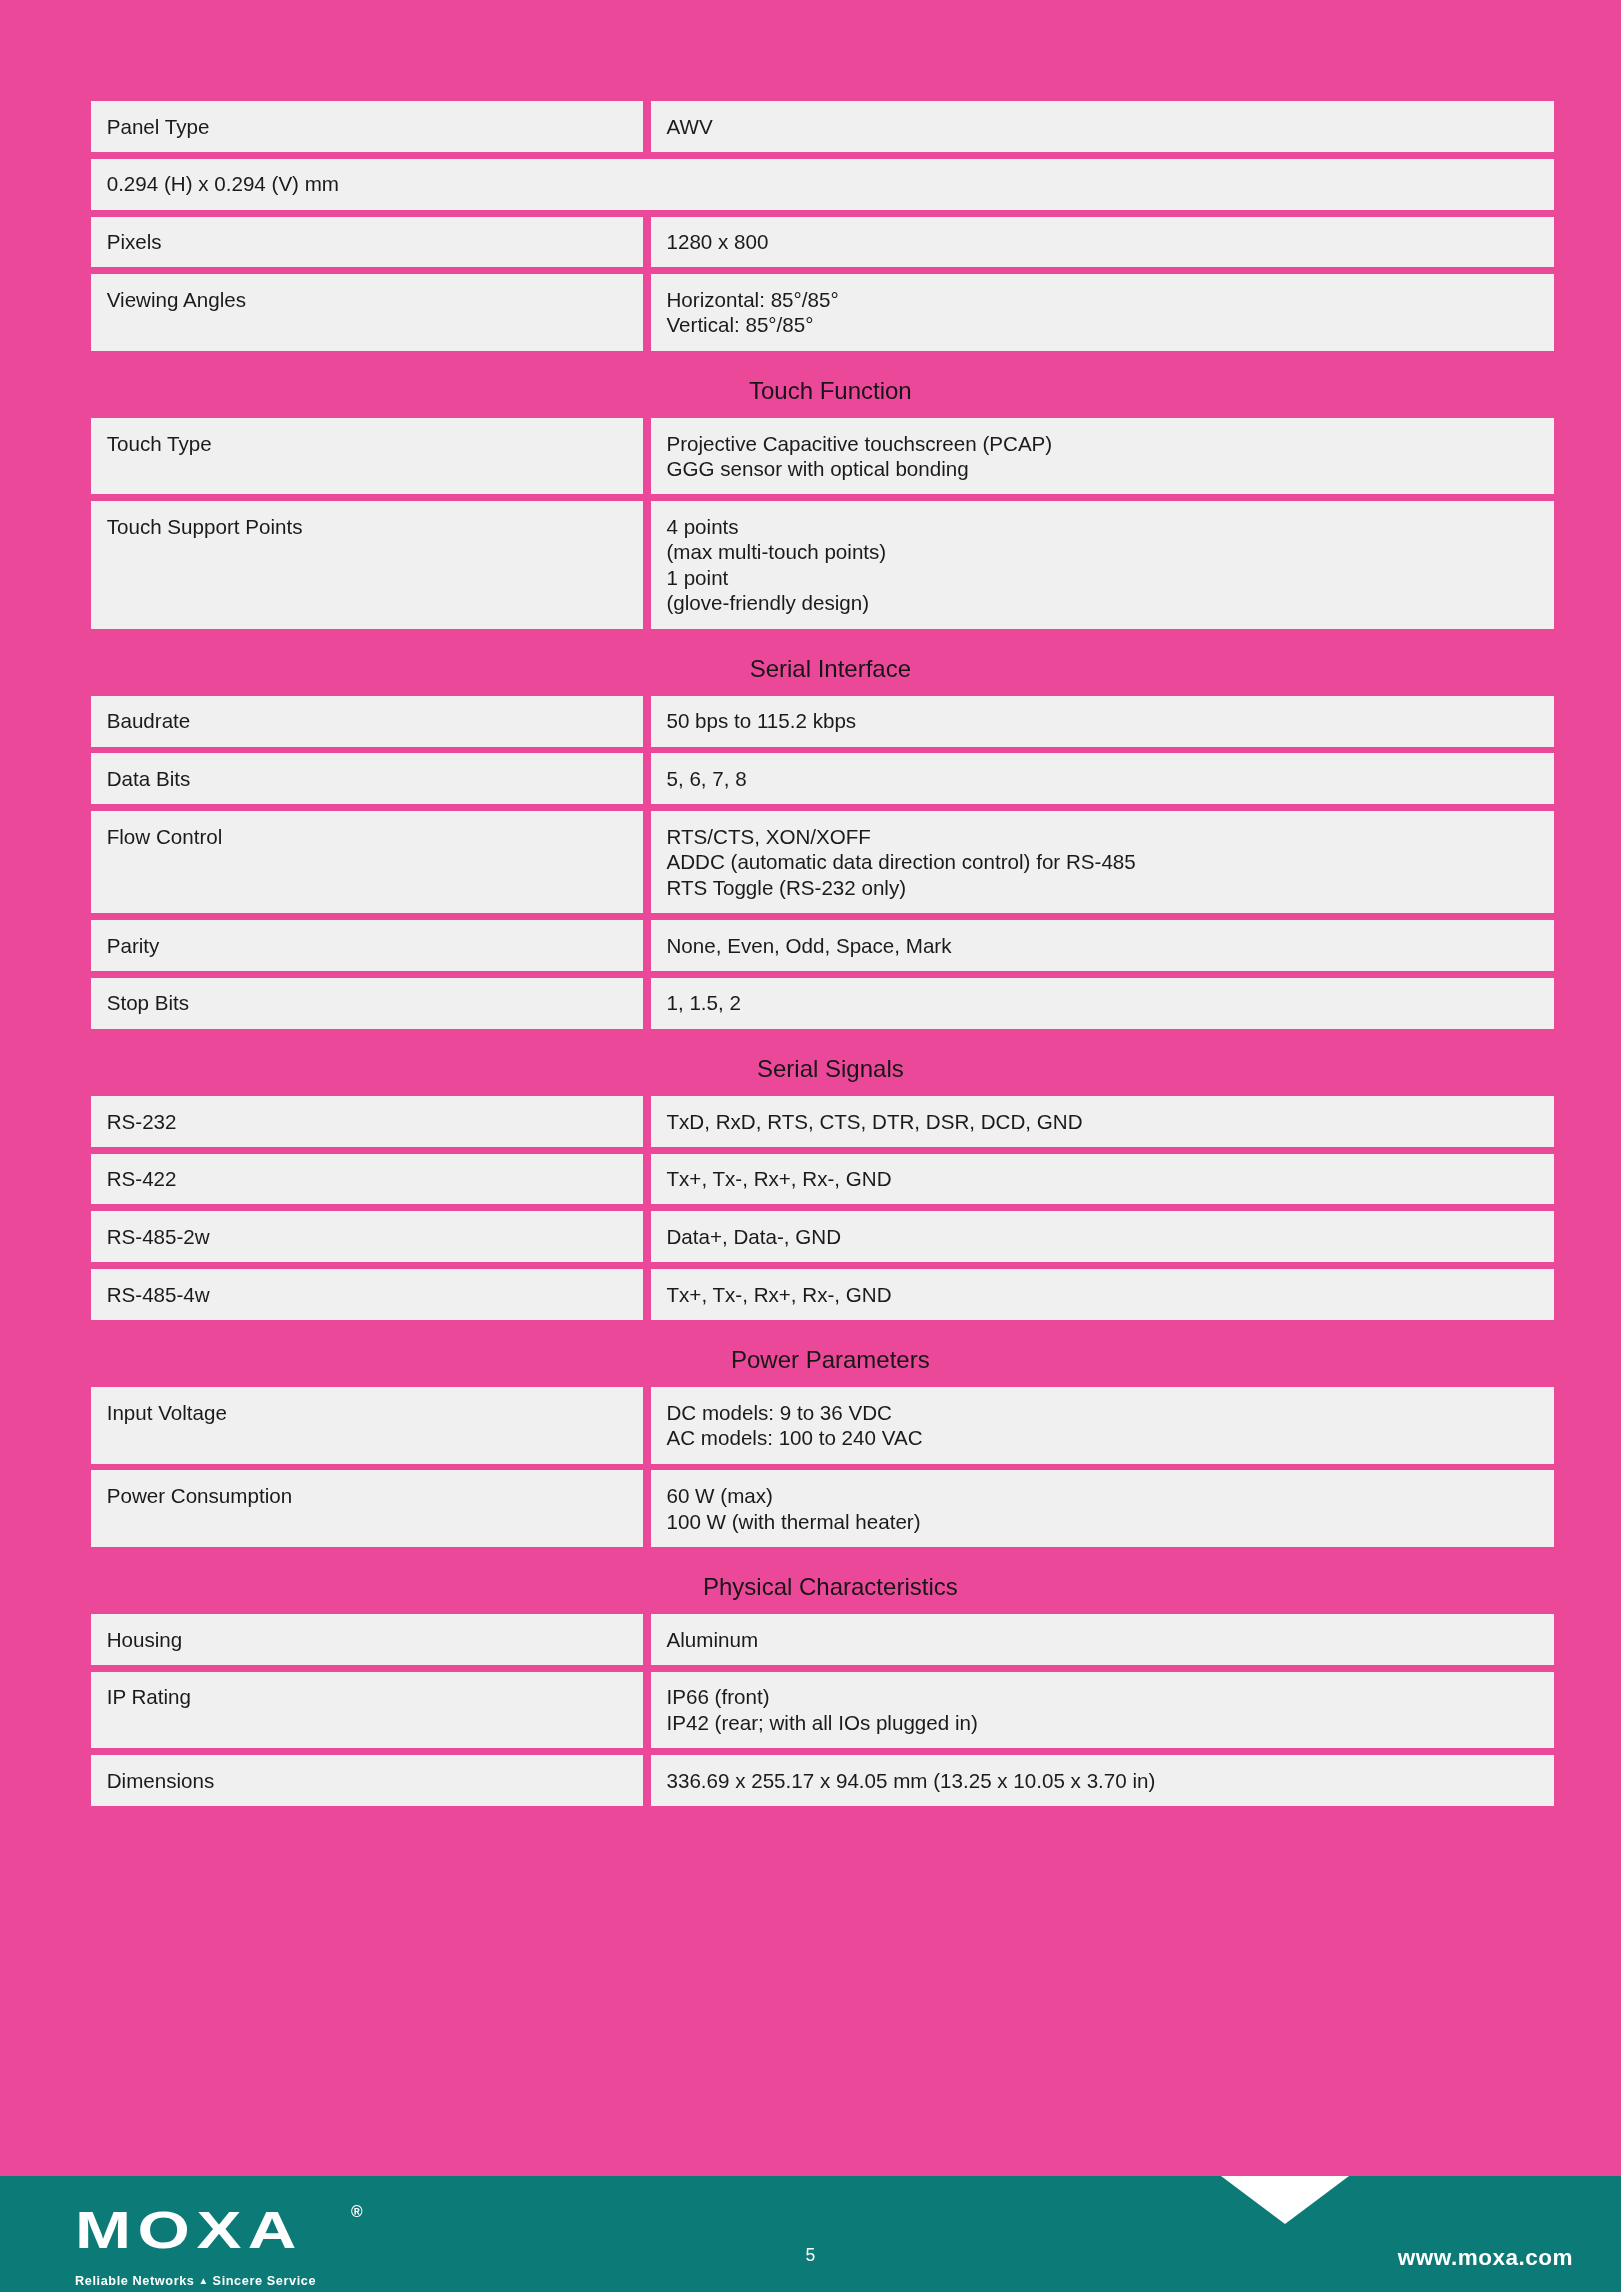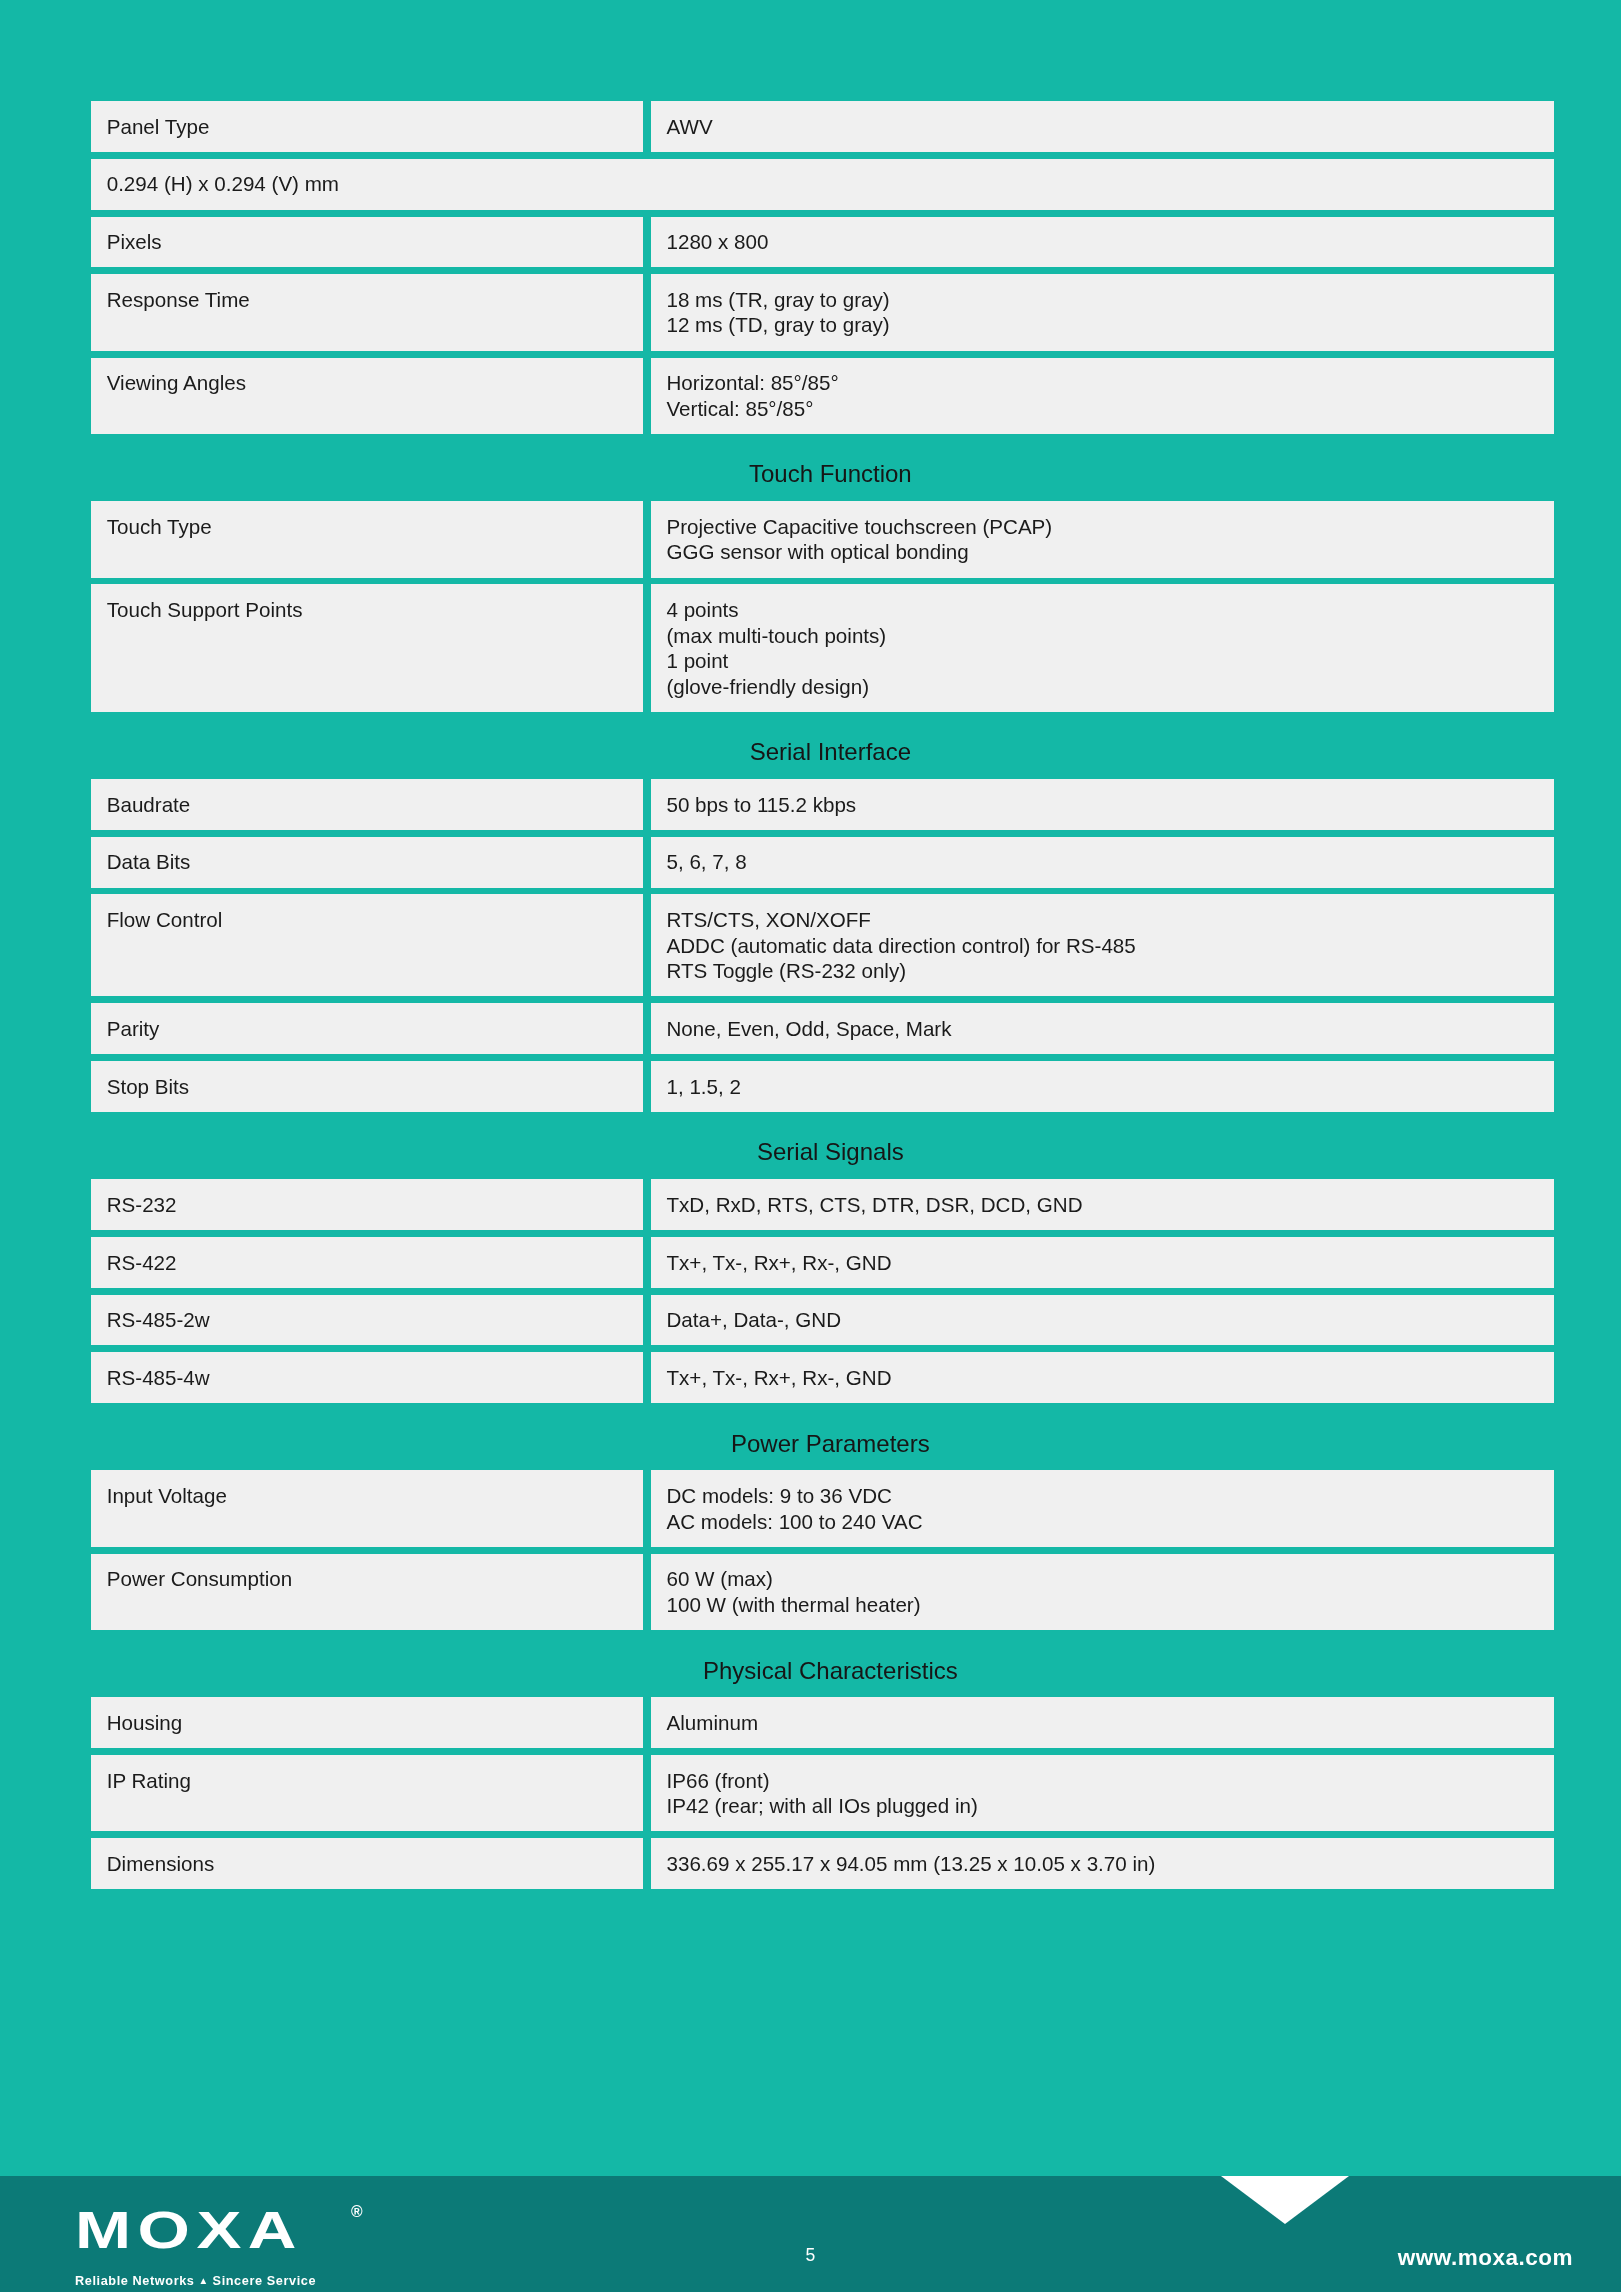--- a/index.html
+++ b/index.html
@@ -5,21 +5,21 @@
   :root{
     --teal:#0c7a77;
     --row-bg:#f0f0f0;
     --ink:#1b1b1b;
   }
   *{margin:0;padding:0;box-sizing:border-box;}
   html,body{background:#888;}
   .page{
     position:relative;
     width:1621px;height:2293px;
-    background:#14b8a6;
+    background:#ec4899;
     overflow:hidden;
     font-family:"Liberation Sans",sans-serif;
     color:var(--ink);
   }
   .content{
     position:absolute;
     left:91px;top:101px;
     width:1463px;
   }
   .section-title{
@@ -128,27 +128,20 @@
           <div>0.294 (H) x 0.294 (V) mm</div>
         </div>
       </div>
       <div class="spec-row">
         <div class="cell label">Pixels</div>
         <div class="cell value">
           <div>1280 x 800</div>
         </div>
       </div>
       <div class="spec-row">
-        <div class="cell label">Response Time</div>
-        <div class="cell value">
-          <div>18 ms (TR, gray to gray)</div>
-          <div>12 ms (TD, gray to gray)</div>
-        </div>
-      </div>
-      <div class="spec-row">
         <div class="cell label">Viewing Angles</div>
         <div class="cell value">
           <div>Horizontal: 85°/85°</div>
           <div>Vertical: 85°/85°</div>
         </div>
       </div>
       <div class="section-title">Touch Function</div>
       <div class="spec-row">
         <div class="cell label">Touch Type</div>
         <div class="cell value">

